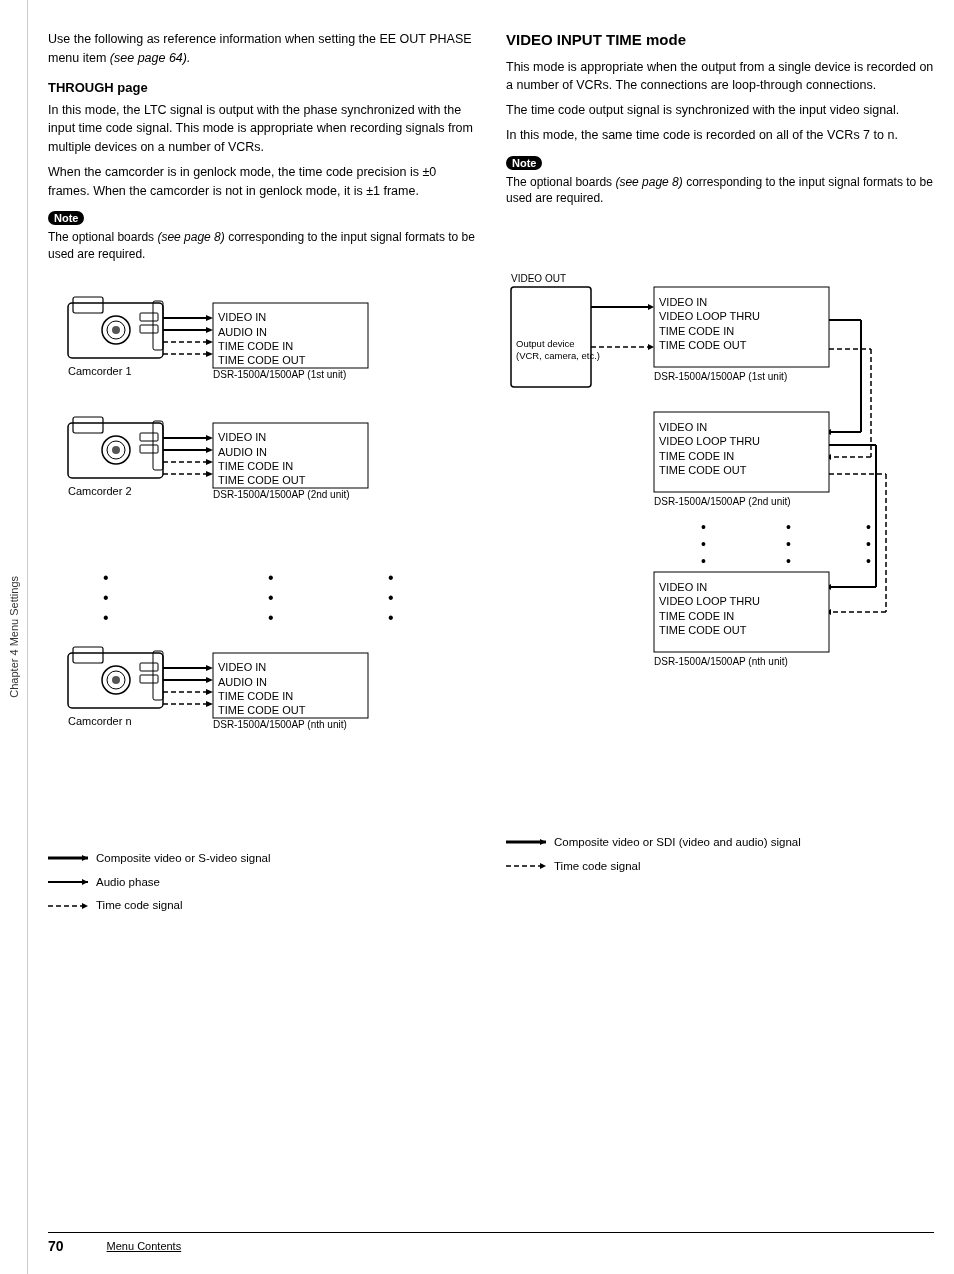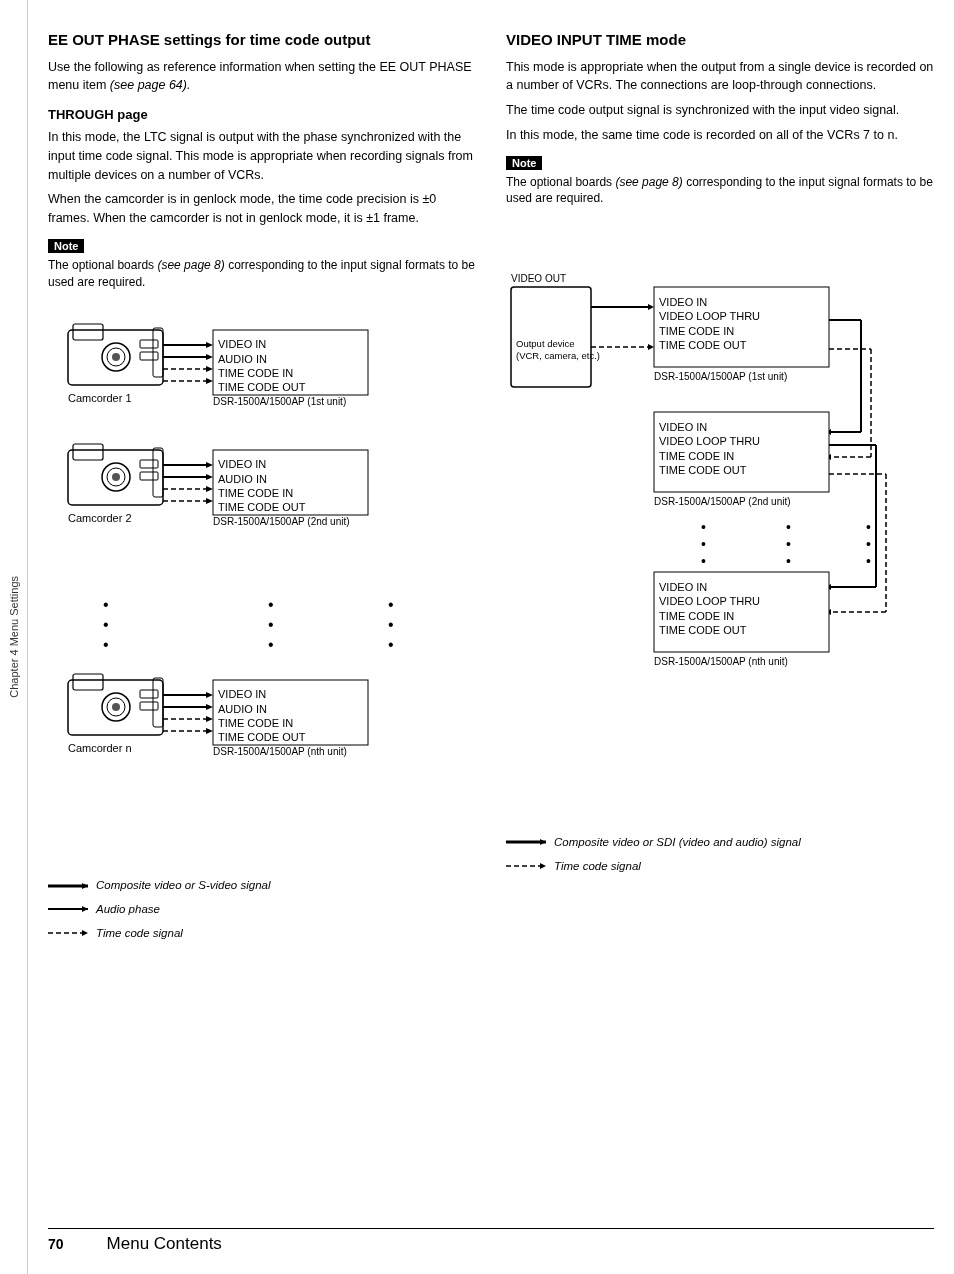--- a/index.html
+++ b/index.html
@@ -88,20 +88,21 @@
       margin: 10px 0;
     }
     .note-label {
       display: inline-block;
       background: #000;
       color: #fff;
       font-size: 11px;
       font-weight: bold;
       padding: 1px 6px;
       margin-bottom: 4px;
+      border-radius: 7px;
     }
     .note-text {
       font-size: 12px;
       line-height: 1.4;
     }
 
     
     .diagram-area {
       margin-top: 10px;
       position: relative;
@@ -112,62 +113,61 @@
       margin-top: 12px;
       font-size: 11.5px;
       line-height: 1.8;
     }
 
     .legend-item {
       display: flex;
       align-items: center;
       gap: 8px;
       margin-bottom: 3px;
-      font-style: italic;
     }
 
     
     .bottom-bar {
       display: flex;
       align-items: center;
       border-top: 1px solid #000;
       margin-top: 20px;
       padding-top: 5px;
       font-size: 12px;
       gap: 28px;
     }
 
     .page-number {
       font-weight: bold;
       font-size: 14px;
       margin-right: 15px;
     }
 
     .bottom-label {
-      font-size: 17px;
+      font-size: 11px;
+      text-decoration: underline;
     }
 
     em {
       font-style: italic;
     }
   </style>
 </head>
 <body>
 
 <div class="page-container">
 
   <div class="side-tab">
     <span class="side-tab-text">Chapter 4  Menu Settings</span>
   </div>
 
   <div class="main-content">
     <div class="two-col">
 
       <div class="left-col">
-        <div class="section-title">EE OUT PHASE settings for time code output</div>
         <p>Use the following as reference information when setting the EE OUT PHASE menu item <em>(see page 64).</em></p>
 
         <div class="subsection-title">THROUGH page</div>
         <p>In this mode, the LTC signal is output with the phase synchronized with the input time code signal. This mode is appropriate when recording signals from multiple devices on a number of VCRs.</p>
         <p>When the camcorder is in genlock mode, the time code precision is ±0 frames. When the camcorder is not in genlock mode, it is ±1 frame.</p>
 
         <div class="note-box">
           <span class="note-label">Note</span>
           <p class="note-text">The optional boards <em>(see page 8)</em> corresponding to the input signal formats to be used are required.</p>
         </div>

